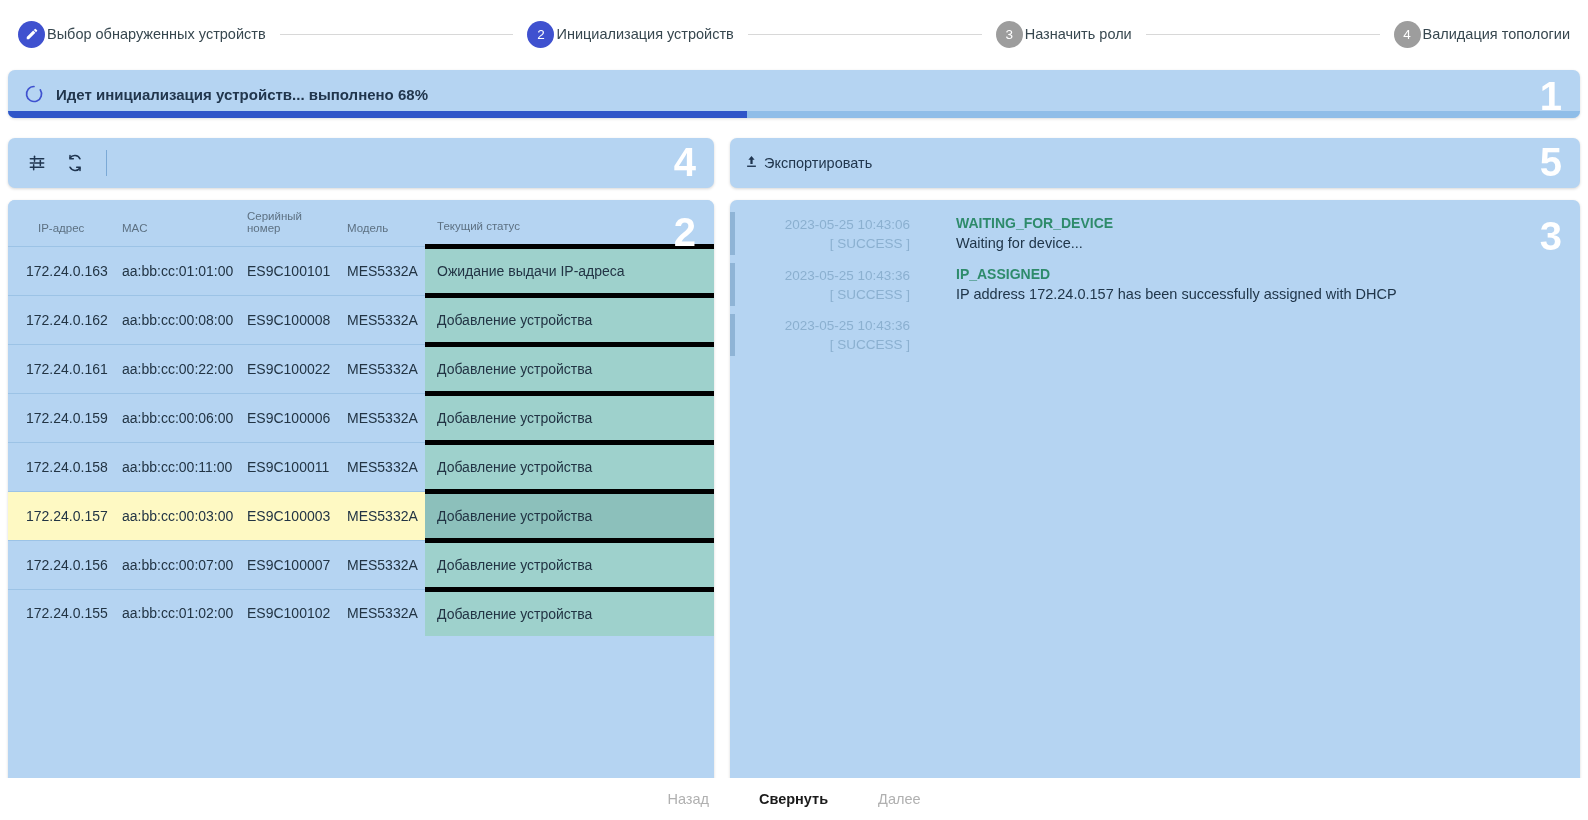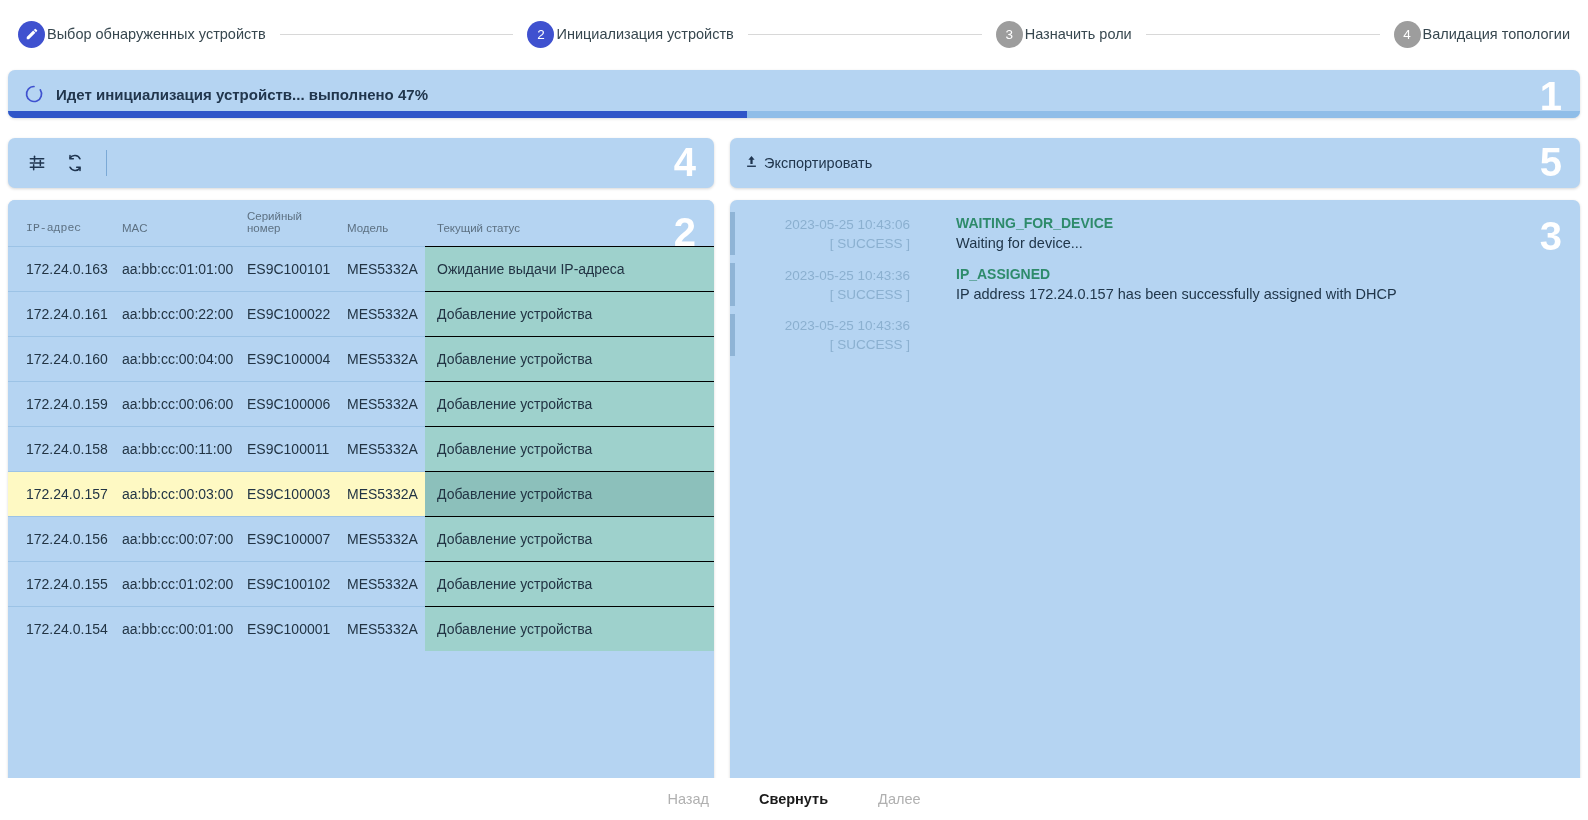--- a/index.html
+++ b/index.html
@@ -188,36 +188,36 @@
     color: #223444;
     padding: 14px 6px;
     border-top: 1px solid #9cc3e6;
     white-space: nowrap;
     overflow: hidden;
     text-overflow: ellipsis;
   }
   tbody td.status {
     background: #9ed1cc;
     padding-left: 12px;
-    border-top: 1px solid #000000;
+    border-top: 5px solid #000000;
   }
   tbody tr.selected td { background: #fef9c3; }
   tbody tr.selected td.status { background: #8cc0bb; }
   .tbl-scroll {
     flex: 1 1 auto;
     overflow: hidden;
     min-height: 0;
   }
   .col-ip   { width: 108px; }
   .col-mac  { width: 125px; }
   .col-sn   { width: 100px; }
   .col-mod  { width: 84px; }
   .col-st   { width: auto; }
   td.pad-l  { padding-left: 18px; }
-  th.pad-l  { padding-left: 18px; font-family: Liberation Mono, monospace; }
+  th.pad-l  { padding-left: 30px; }
 
   
   .paginator {
     flex: 0 0 auto;
     height: 56px;
     display: flex;
     align-items: center;
     justify-content: flex-end;
     gap: 0;
     padding-right: 18px;
@@ -355,21 +355,21 @@
     <span class="step-label">Валидация топологии</span>
   </div>
 </div>
 
 <div class="progress-banner">
   <span class="spinner">
     <svg width="20" height="20" viewBox="0 0 24 24" fill="none" stroke="#3f51cf" stroke-width="2">
       <path d="M12 3a9 9 0 1 0 7.5 4" stroke-linecap="round"></path>
     </svg>
   </span>
-  <span class="progress-text">Идет инициализация устройств... выполнено 47%</span>
+  <span class="progress-text">Идет инициализация устройств... выполнено 68%</span>
   <span class="ov-num" style="right:18px; top:6px;">1</span>
   <div class="progress-track">
     <div class="progress-fill" id="progress-fill" style="width: 47%;"></div>
   </div>
 </div>
 
 <div class="main">
 
   <div class="col-left">
 
@@ -418,30 +418,30 @@
           </thead>
           <tbody id="table-body">
               <tr>
                 <td class="pad-l">172.24.0.163</td>
                 <td>aa:bb:cc:01:01:00</td>
                 <td>ES9C100101</td>
                 <td>MES5332A</td>
                 <td class="status">Ожидание выдачи IP-адреса</td>
               </tr>
               <tr>
+                <td class="pad-l">172.24.0.162</td>
+                <td>aa:bb:cc:00:08:00</td>
+                <td>ES9C100008</td>
+                <td>MES5332A</td>
+                <td class="status">Добавление устройства</td>
+              </tr>
+              <tr>
                 <td class="pad-l">172.24.0.161</td>
                 <td>aa:bb:cc:00:22:00</td>
                 <td>ES9C100022</td>
-                <td>MES5332A</td>
-                <td class="status">Добавление устройства</td>
-              </tr>
-              <tr>
-                <td class="pad-l">172.24.0.160</td>
-                <td>aa:bb:cc:00:04:00</td>
-                <td>ES9C100004</td>
                 <td>MES5332A</td>
                 <td class="status">Добавление устройства</td>
               </tr>
               <tr>
                 <td class="pad-l">172.24.0.159</td>
                 <td>aa:bb:cc:00:06:00</td>
                 <td>ES9C100006</td>
                 <td>MES5332A</td>
                 <td class="status">Добавление устройства</td>
               </tr>
@@ -463,27 +463,20 @@
                 <td class="pad-l">172.24.0.156</td>
                 <td>aa:bb:cc:00:07:00</td>
                 <td>ES9C100007</td>
                 <td>MES5332A</td>
                 <td class="status">Добавление устройства</td>
               </tr>
               <tr>
                 <td class="pad-l">172.24.0.155</td>
                 <td>aa:bb:cc:01:02:00</td>
                 <td>ES9C100102</td>
-                <td>MES5332A</td>
-                <td class="status">Добавление устройства</td>
-              </tr>
-              <tr>
-                <td class="pad-l">172.24.0.154</td>
-                <td>aa:bb:cc:00:01:00</td>
-                <td>ES9C100001</td>
                 <td>MES5332A</td>
                 <td class="status">Добавление устройства</td>
               </tr>
             </tbody>
         </table>
       </div>
 
       <div class="paginator">
         <span class="pg-label">Элементов на странице</span>
         <span class="pg-select">

